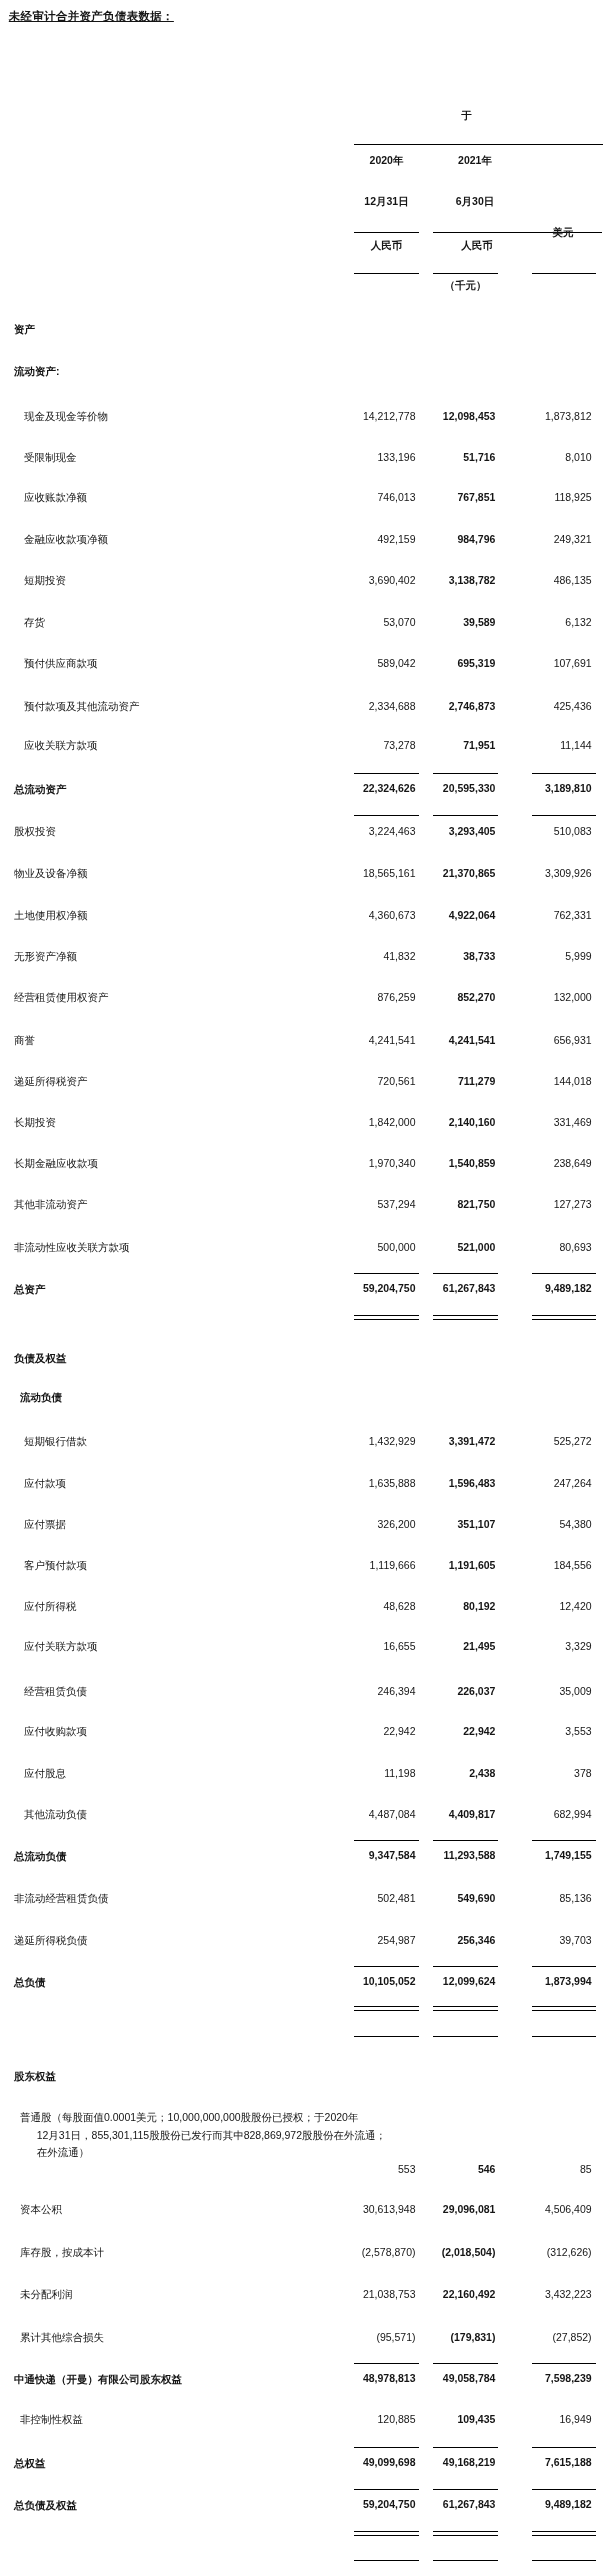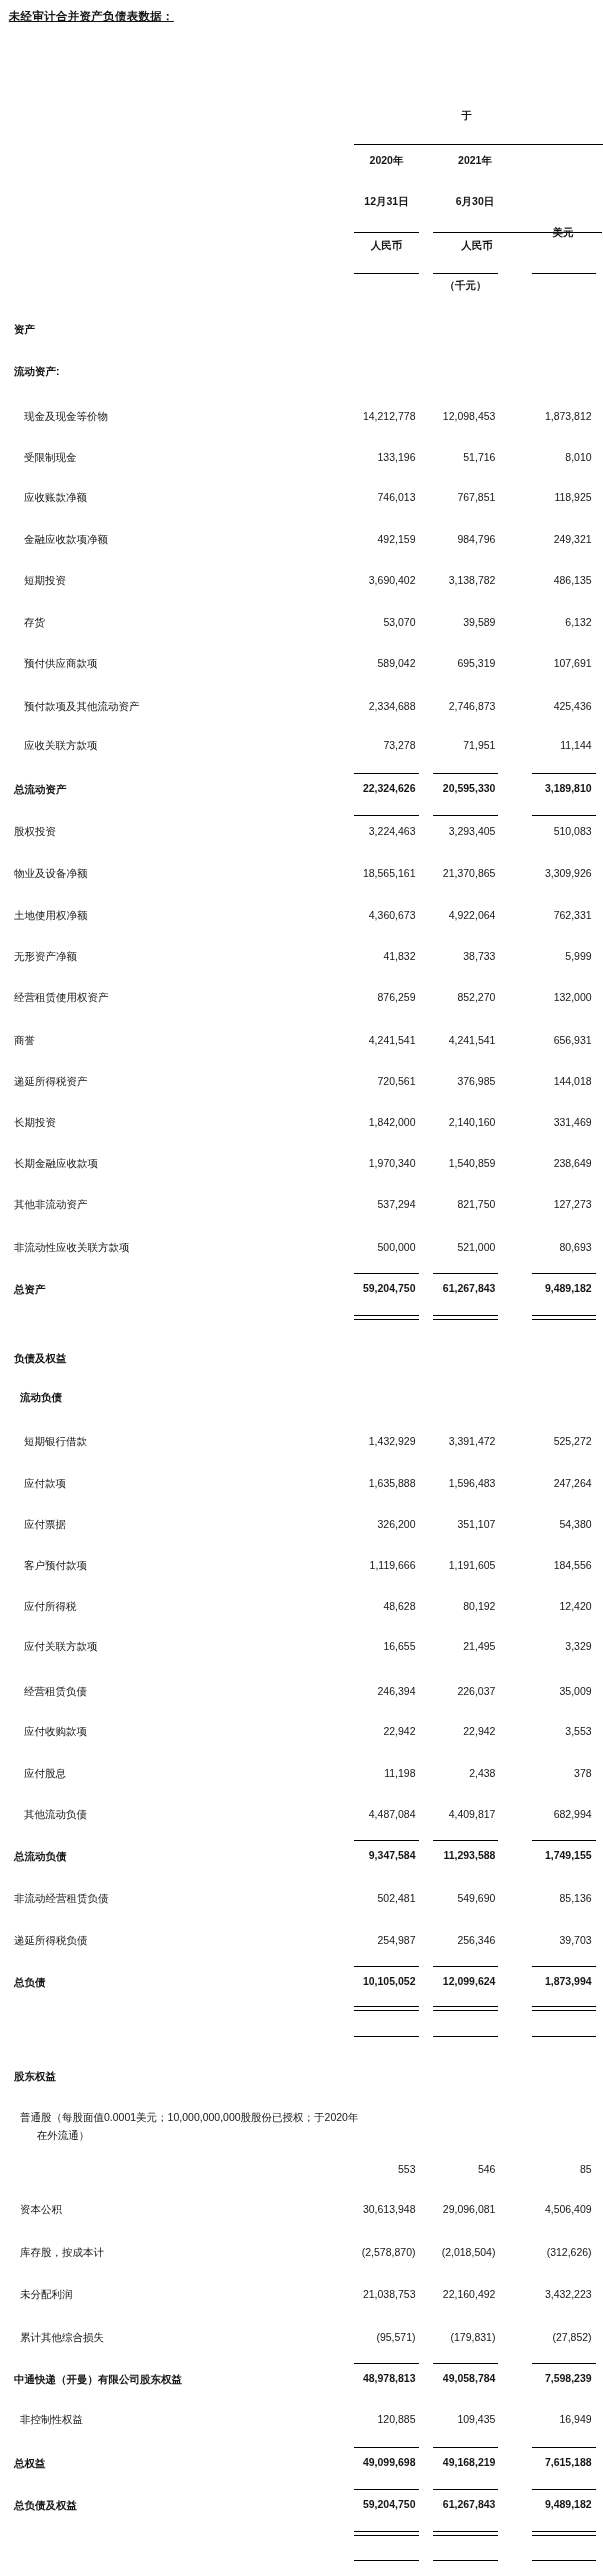--- a/index.html
+++ b/index.html
@@ -35,21 +35,21 @@
   .row .label{position:absolute;top:0;left:0;width:345px;}
   .ind0 .label{padding-left:14px;}
   .ind1 .label{padding-left:20px;}
   .ind2 .label{padding-left:24px;}
   .section .label,.total .label{font-weight:700;}
   .cell{
     position:absolute;top:0;text-align:right;white-space:nowrap;
     box-sizing:border-box;
   }
   .c0{left:354px;width:65px;padding-right:3.5px;}
-  .c1{left:433px;width:65px;padding-right:2.6px;}
+  .c1{left:433px;width:65px;padding-right:2.6px;font-weight:bold;}
   .c2{left:532px;width:64px;padding-right:4.4px;}
   .total .cell{border-top:1.8px solid #000;padding-top:8px;font-weight:700;}
   .total .label{padding-top:9.7px;}
   
   .shares .label{width:413px;line-height:17.6px;}
   .shares .shline.cont{padding-left:16.7px;}
   .shares .cell{top:54px;}
   
   .rulerow{position:absolute;left:0;width:604px;height:0;}
   .rcell{position:absolute;border-top:1.8px solid #000;height:0;}
@@ -177,21 +177,21 @@
     </div>
     <div class="row item ind0" style="top: 1034px;">
       <div class="label">商誉</div>
       <div class="cell c0">4,241,541</div>
       <div class="cell c1">4,241,541</div>
       <div class="cell c2">656,931</div>
     </div>
     <div class="row item ind0" style="top: 1075px;">
       <div class="label">递延所得税资产</div>
       <div class="cell c0">720,561</div>
-      <div class="cell c1">376,985</div>
+      <div class="cell c1">711,279</div>
       <div class="cell c2">144,018</div>
     </div>
     <div class="row item ind0" style="top: 1116px;">
       <div class="label">长期投资</div>
       <div class="cell c0">1,842,000</div>
       <div class="cell c1">2,140,160</div>
       <div class="cell c2">331,469</div>
     </div>
     <div class="row item ind0" style="top: 1157px;">
       <div class="label">长期金融应收款项</div>
@@ -306,20 +306,21 @@
       <div class="cell c0">10,105,052</div>
       <div class="cell c1">12,099,624</div>
       <div class="cell c2">1,873,994</div>
     </div>
     <div class="row section ind0" style="top: 2070px;">
       <div class="label">股东权益</div>
     </div>
     <div class="row shares ind1" style="top: 2109px;">
       <div class="label">
         <div class="shline">普通股（每股面值0.0001美元；10,000,000,000股股份已授权；于2020年</div>
+        <div class="shline cont">12月31日，855,301,115股股份已发行而其中828,869,972股股份在外流通；</div>
         <div class="shline cont">在外流通）</div>
       </div>
       <div class="cell c0">553</div>
       <div class="cell c1">546</div>
       <div class="cell c2">85</div>
     </div>
     <div class="row item ind1" style="top: 2203px;">
       <div class="label">资本公积</div>
       <div class="cell c0">30,613,948</div>
       <div class="cell c1">29,096,081</div>

